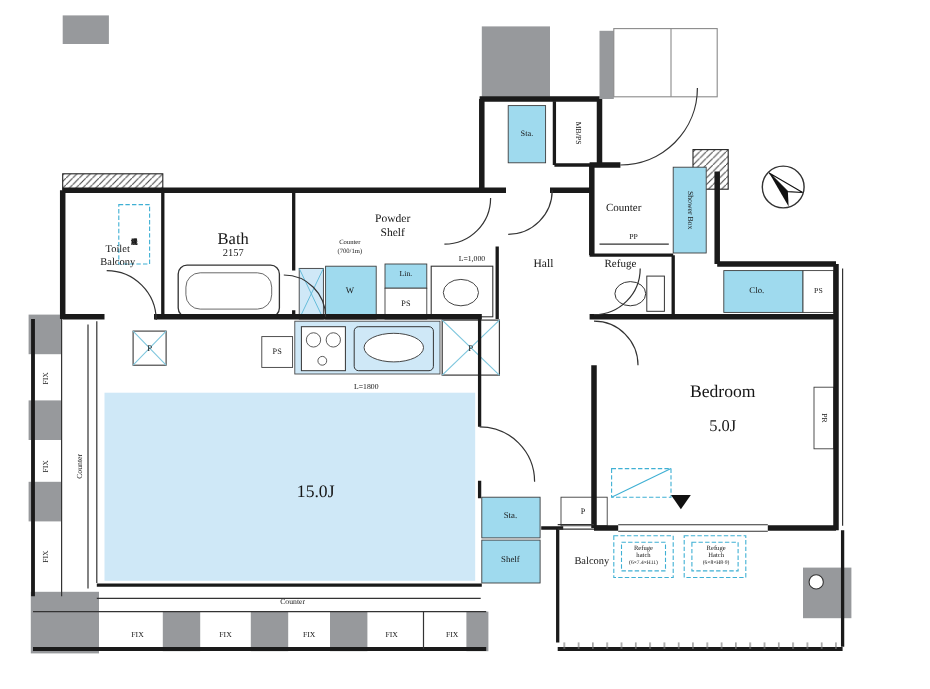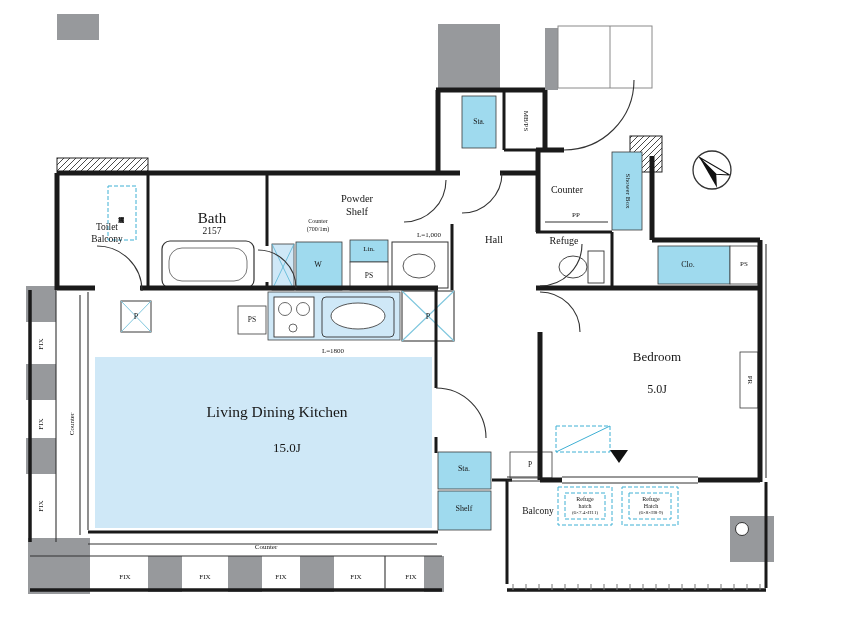--- a/index.html
+++ b/index.html
@@ -6,22 +6,22 @@
   .plan{position:relative;width:845px;height:626px;background:#ffffff;overflow:hidden;
         font-family:"Liberation Serif",serif;}
   .plan svg{position:absolute;left:0;top:0;}
   .label{position:absolute;transform:translate(-50%,-50%);color:#161616;
          white-space:nowrap;text-align:center;line-height:1.05;
          font-family:"Liberation Serif",serif;}
   .rot90{transform:translate(-50%,-50%) rotate(90deg);}
   .rotm90{transform:translate(-50%,-50%) rotate(-90deg);}
   .vert{writing-mode:vertical-rl;}.sz6{font-size:6px}.sz7{font-size:7px}
   .sz75{font-size:7.5px}.sz8{font-size:8px}.sz95{font-size:9.5px}
-  .sz10{font-size:10px}.sz105{font-size:10.5px}.sz11{font-size:15px}.sz115{font-size:12px}
-  .sz13{font-size:13px}.sz155{font-size:15.5px}
+  .sz10{font-size:10px}.sz105{font-size:10.5px}.sz11{font-size:15px}.sz115{font-size:15px}
+  .sz13{font-size:16px}.sz155{font-size:15.5px}
   .refuge{font-size:6px;line-height:1.2;text-align:center;}
   .refuge .rl3{font-size:5px;}
 </style>
 </head>
 <body>
 
 <div class="plan">
 
 <svg width="845" height="626" viewBox="0 0 845 626">
   <defs>
@@ -168,21 +168,20 @@
 <div class="label sz7" style="left:576px;top:216px">PP</div>
 <div class="label sz7 rot90" style="left:627px;top:191px">Shower Box</div>
 <div class="label sz7 rot90" style="left:525px;top:121px">MB/PS</div>
 <div class="label sz75" style="left:479px;top:122px">Sta.</div>
 <div class="label sz10" style="left:564px;top:241px">Refuge</div>
 <div class="label sz8" style="left:688px;top:265px">Clo.</div>
 <div class="label sz7" style="left:744px;top:265px">PS</div>
 <div class="label sz13" style="left:657px;top:357px">Bedroom</div>
 <div class="label sz115" style="left:657px;top:389px">5.0J</div>
 <div class="label sz7 rot90" style="left:749px;top:380px">PR</div>
-<div class="label sz155" style="left:277px;top:412px">Living Dining Kitchen</div>
 <div class="label sz13" style="left:287px;top:448px">15.0J</div>
 <div class="label sz7" style="left:333px;top:352px">L=1800</div>
 <div class="label sz8" style="left:136px;top:317px">P</div>
 <div class="label sz75" style="left:252px;top:320px">PS</div>
 <div class="label sz8" style="left:428px;top:317px">P</div>
 <div class="label sz8" style="left:464px;top:469px">Sta.</div>
 <div class="label sz8" style="left:464px;top:509px">Shelf</div>
 <div class="label sz75" style="left:530px;top:465px">P</div>
 <div class="label sz95" style="left:538px;top:512px">Balcony</div>
 

